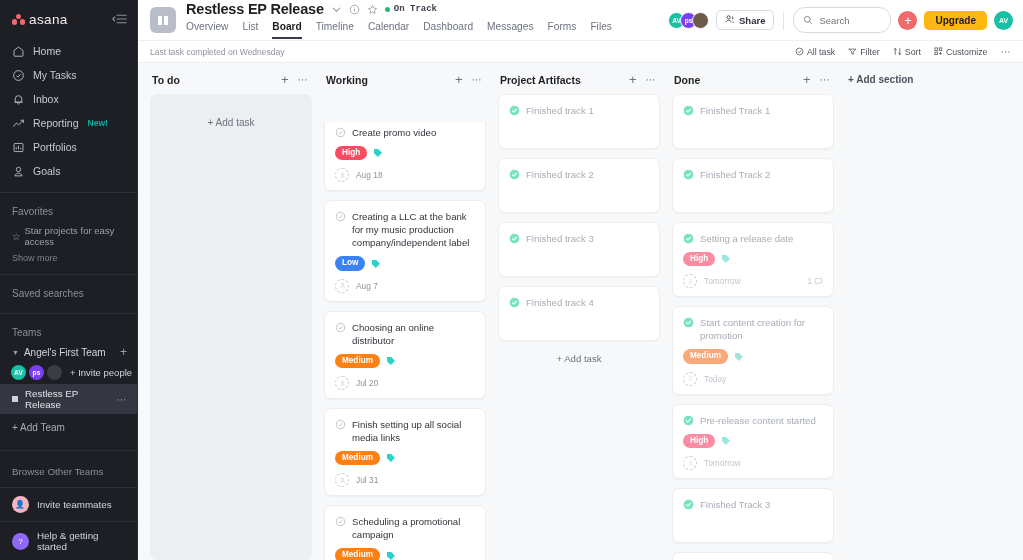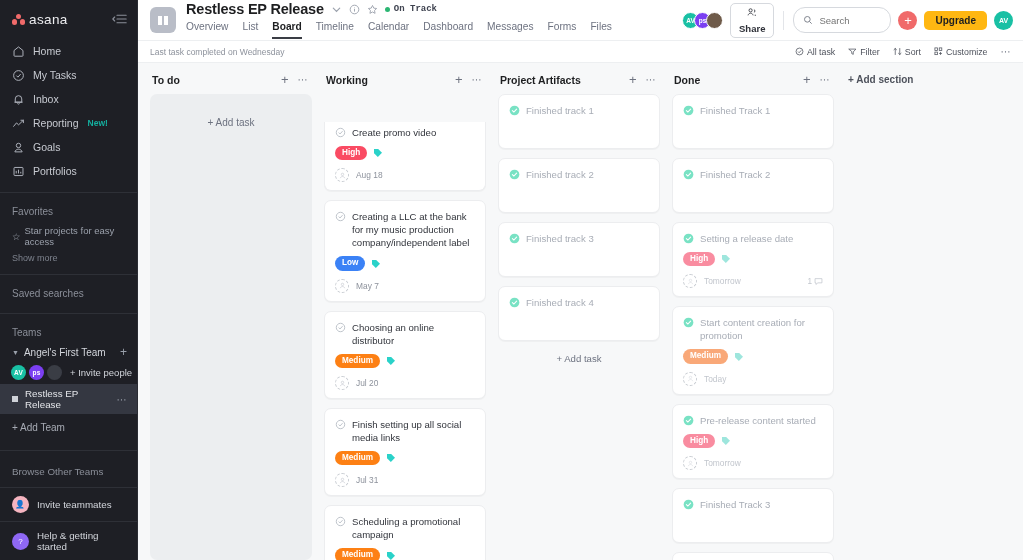--- a/index.html
+++ b/index.html
@@ -93,21 +93,21 @@
   .tab.active { color: #1e1f21; font-weight: 700; border-bottom-color: #3a3d45; }
 
   .top-right { margin-left: auto; display: flex; align-items: center; gap: 7px; }
   .avgroup { display: flex; align-items: center; }
   .avgroup .av2 { width: 17px; height: 17px; border-radius: 50%; border: 1.5px solid #fff;
     margin-left: -5px; font-size: 6.5px; color: #fff; display: flex;
     align-items: center; justify-content: center; font-weight: 700; }
   .avgroup .av2:first-child { margin-left: 0; }
   .share-btn { display: flex; align-items: center; gap: 4px; border: 1px solid #d6d9de;
     border-radius: 5px; padding: 3px 8px; font-size: 9.5px; color: #2e3038;
-    font-weight: 700; cursor: pointer; background: #fff; flex-direction: column; }
+    font-weight: 700; cursor: pointer; background: #fff; }
   .vdiv { width: 1px; height: 19px; background: #e3e5e9; margin: 0 2px; }
   .searchbox { display: flex; align-items: center; gap: 6px; border: 1px solid #d6d9de;
     border-radius: 12px; padding: 3px 12px 3px 9px; width: 98px; cursor: text; }
   .searchbox input { border: none; outline: none; font-size: 9.5px; color: #6d7280;
     width: 100%; font-family: "Liberation Sans", sans-serif; background: transparent; }
   .plus-circle { width: 19px; height: 19px; border-radius: 50%; background: #f06a6a;
     color: #fff; display: flex; align-items: center; justify-content: center;
     font-size: 13px; cursor: pointer; line-height: 1; }
   .upgrade { background: #ffb712; color: #1e1f21; font-size: 10px; font-weight: 700;
     border-radius: 5px; padding: 4px 11px; cursor: pointer; border: none;
@@ -228,34 +228,34 @@
               <path d="M2 11.5l3.5-4.2 2.6 2.3L14 4"></path>
               <path d="M11 4h3v3"></path>
             </svg>
           </span>
         <span>Reporting</span>
         <span class="badge-new">New!</span>
       </div>
       <div class="sb-item">
         <span class="sb-ic">
             <svg viewBox="0 0 16 16" fill="none" stroke="#b0b4bd" stroke-width="1.2">
+              <rect x="2.5" y="3" width="11" height="10" rx="1"></rect>
+              <path d="M5.2 10.4V7.2M8 10.4V5.8M10.8 10.4V8.4"></path>
+            </svg>
+          </span>
+        <span>Portfolios</span>
+      </div>
+      <div class="sb-item">
+        <span class="sb-ic">
+            <svg viewBox="0 0 16 16" fill="none" stroke="#b0b4bd" stroke-width="1.2">
               <circle cx="8" cy="5.5" r="2.7"></circle>
               <path d="M3.5 13.4c.7-2.2 2.4-3.3 4.5-3.3s3.8 1.1 4.5 3.3z"></path>
             </svg>
           </span>
         <span>Goals</span>
-      </div>
-      <div class="sb-item">
-        <span class="sb-ic">
-            <svg viewBox="0 0 16 16" fill="none" stroke="#b0b4bd" stroke-width="1.2">
-              <rect x="2.5" y="3" width="11" height="10" rx="1"></rect>
-              <path d="M5.2 10.4V7.2M8 10.4V5.8M10.8 10.4V8.4"></path>
-            </svg>
-          </span>
-        <span>Portfolios</span>
       </div>
     </nav>
 
     <div class="sb-div"></div>
     <div class="sb-head">Favorites</div>
     <div class="sb-sub">
       <span>☆</span>
       <span>Star projects for easy access</span>
     </div>
     <div class="sb-showmore">Show more</div>
@@ -498,21 +498,21 @@
                   </svg>
                 </span>
             </div>
             <div class="meta">
               <span class="assignee">
                   <svg viewBox="0 0 10 10" fill="none" stroke="#c8ccd2" stroke-width="1">
                     <circle cx="5" cy="3.4" r="1.7"></circle>
                     <path d="M1.8 8.8c.4-1.5 1.7-2.3 3.2-2.3s2.8.8 3.2 2.3"></path>
                   </svg>
                 </span>
-              <span class="due">May 7</span>
+              <span class="due">Aug 7</span>
             </div>
           </div>
 
           <div class="card">
             <div class="card-title-row">
               <span class="chk">
                   <svg viewBox="0 0 12 12" fill="none" stroke="#b9bec6" stroke-width="1">
                     <circle cx="6" cy="6" r="4.6"></circle>
                     <path d="M4 6.1l1.5 1.5L8.3 4.5"></path>
                   </svg>

